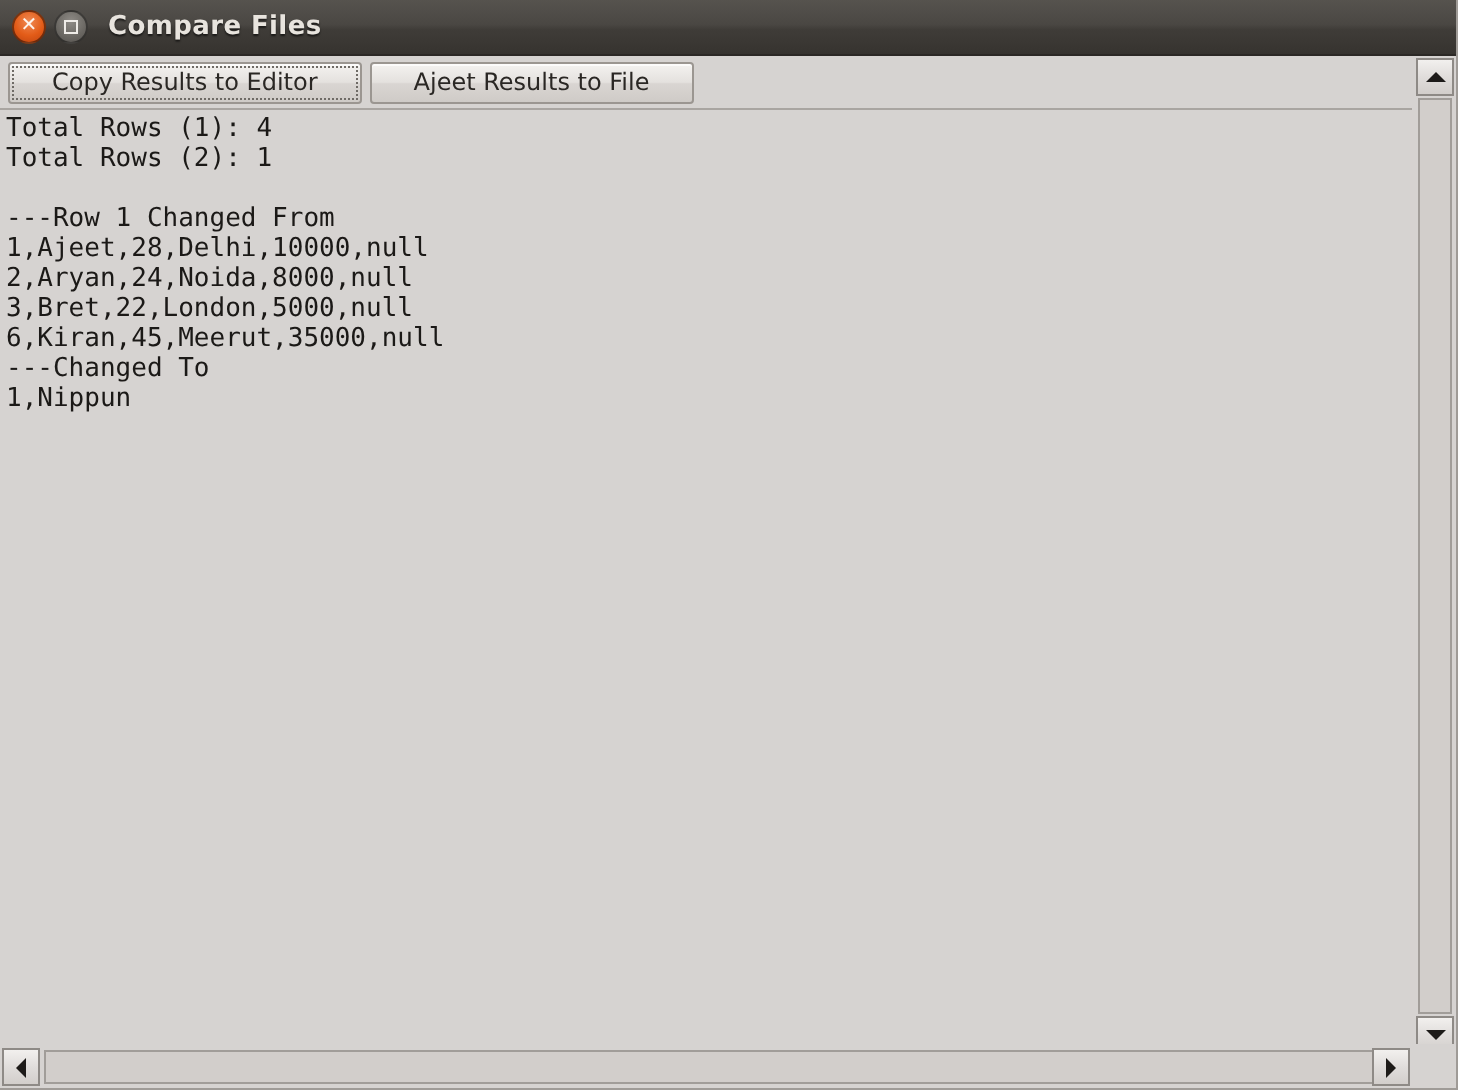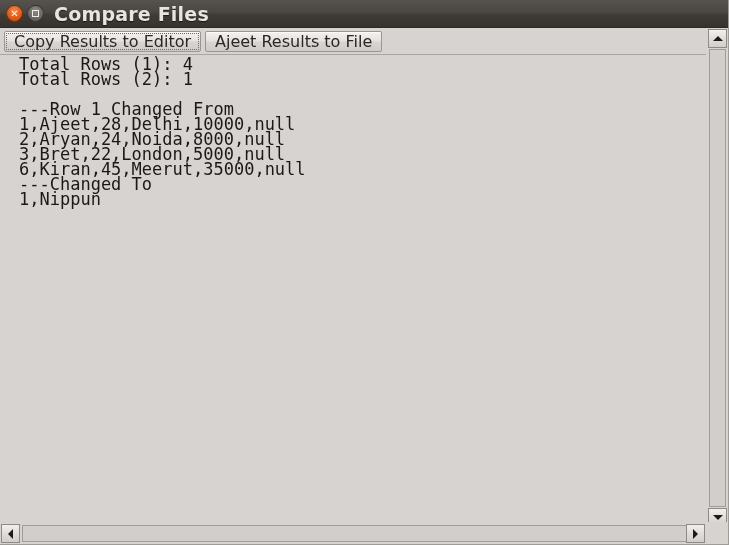--- a/index.html
+++ b/index.html
@@ -69,21 +69,21 @@
   }
   .wbtn-max .sq {
     width: 7px;
     height: 7px;
     border: 1.5px solid #efece8;
     box-sizing: border-box;
   }
   .title-text {
     margin-left: 10px;
     color: #e8e4de;
-    font-size: 19px;
+    font-size: 13px;
     font-weight: bold;
     letter-spacing: 0.2px;
     text-shadow: 0 1px 1px rgba(0,0,0,0.6);
     font-family: "DejaVu Sans", sans-serif;
   }
 
   
   .client {
     position: absolute;
     left: 0; top: 28px;
@@ -99,23 +99,23 @@
     width: 706px;
     height: 26px;
     display: flex;
     align-items: center;
     padding-left: 4px;
     gap: 4px;
     box-sizing: border-box;
   }
   .tbtn {
     height: 21px;
-    padding: 0 9px;
+    padding: 0 21px;
     font-family: "DejaVu Sans", sans-serif;
-    font-size: 16px;
+    font-size: 12px;
     color: #2a2724;
     background: linear-gradient(to bottom, #f4f2f0 0%, #e4e1de 48%, #d9d5d2 52%, #cfcbc7 100%);
     border: 1px solid #9b9691;
     border-radius: 2px;
     box-sizing: border-box;
     display: flex;
     align-items: center;
     justify-content: center;
     white-space: nowrap;
     box-shadow: inset 0 1px 0 rgba(255,255,255,0.7);
@@ -132,23 +132,23 @@
     top: 26px;
     width: 706px;
     height: 468px;
     background: #d6d3d1;
     border-top: 1px solid #a9a5a1;
     box-sizing: border-box;
     overflow: hidden;
   }
   .textpane pre {
     margin: 0;
-    padding: 2px 0 0 19px;
+    padding: 2px 0 0 3px;
     font-family: "DejaVu Sans Mono", monospace;
-    font-size: 17px;
+    font-size: 13px;
     line-height: 15px;
     color: #1b1917;
     white-space: pre;
   }
 
   
   .vscroll {
     position: absolute;
     right: 0;
     top: 0;

